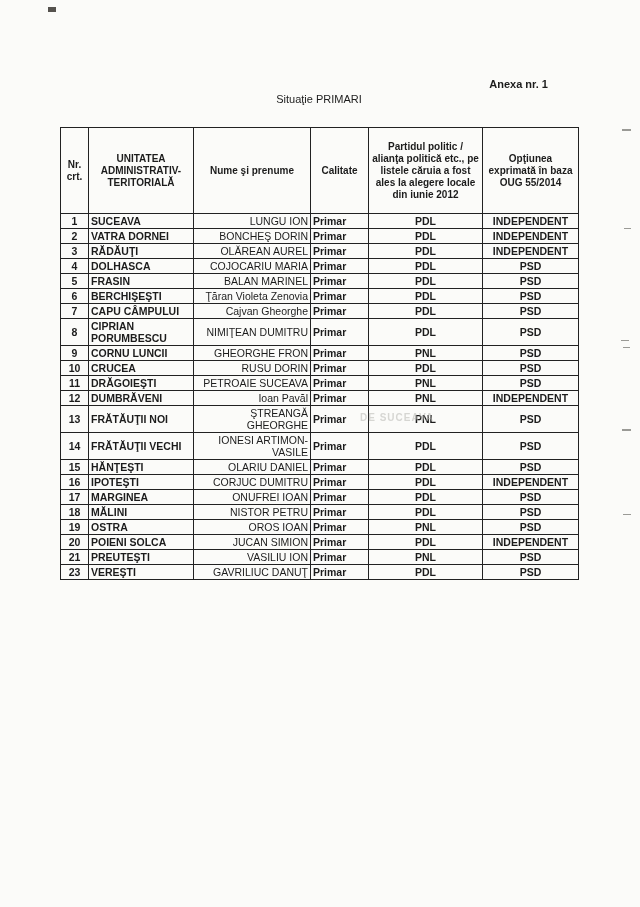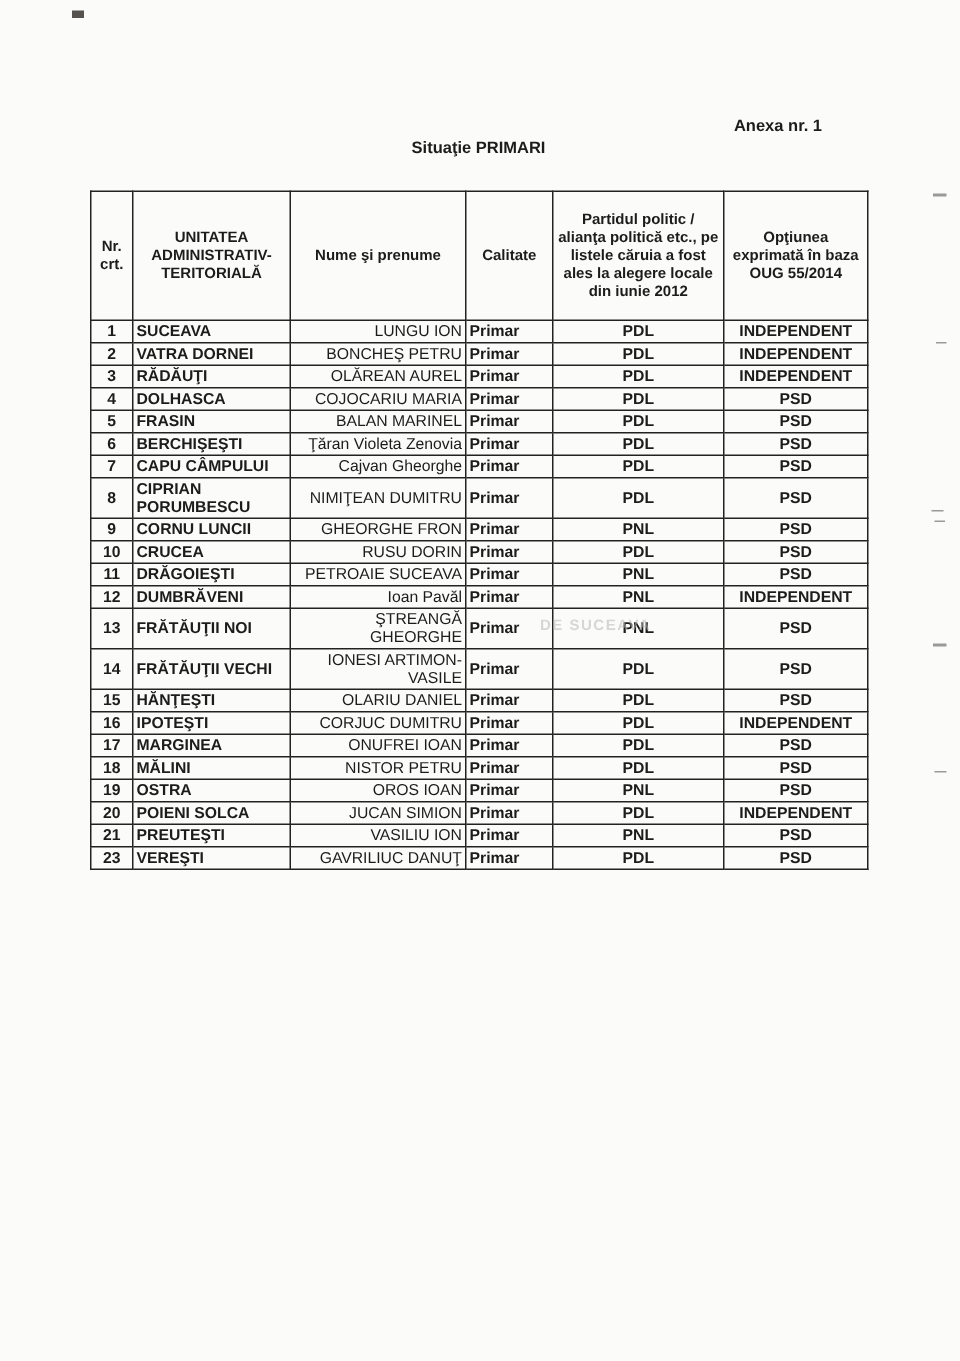--- a/index.html
+++ b/index.html
@@ -24,21 +24,21 @@
     font-size: 11px;
     font-weight: 700;
   }
   .doc-title {
     position: absolute;
     top: 93px;
     left: 60px;
     width: 518px;
     text-align: center;
     font-size: 11px;
-    font-weight: 700;
+    font-weight: 400;
   }
   table.main {
     position: absolute;
     left: 60px;
     top: 127px;
     width: 518px;
     border-collapse: collapse;
     table-layout: fixed;
     font-size: 10.5px;
   }
@@ -117,21 +117,21 @@
           <td class="col-nr">1</td>
           <td class="col-unit">SUCEAVA</td>
           <td class="col-name">LUNGU ION</td>
           <td class="col-calitate">Primar</td>
           <td class="col-party">PDL</td>
           <td class="col-option">INDEPENDENT</td>
         </tr>
         <tr>
           <td class="col-nr">2</td>
           <td class="col-unit">VATRA DORNEI</td>
-          <td class="col-name">BONCHEŞ PETRU</td>
+          <td class="col-name">BONCHEŞ DORIN</td>
           <td class="col-calitate">Primar</td>
           <td class="col-party">PDL</td>
           <td class="col-option">INDEPENDENT</td>
         </tr>
         <tr>
           <td class="col-nr">3</td>
           <td class="col-unit">RĂDĂUŢI</td>
           <td class="col-name">OLĂREAN AUREL</td>
           <td class="col-calitate">Primar</td>
           <td class="col-party">PDL</td>

